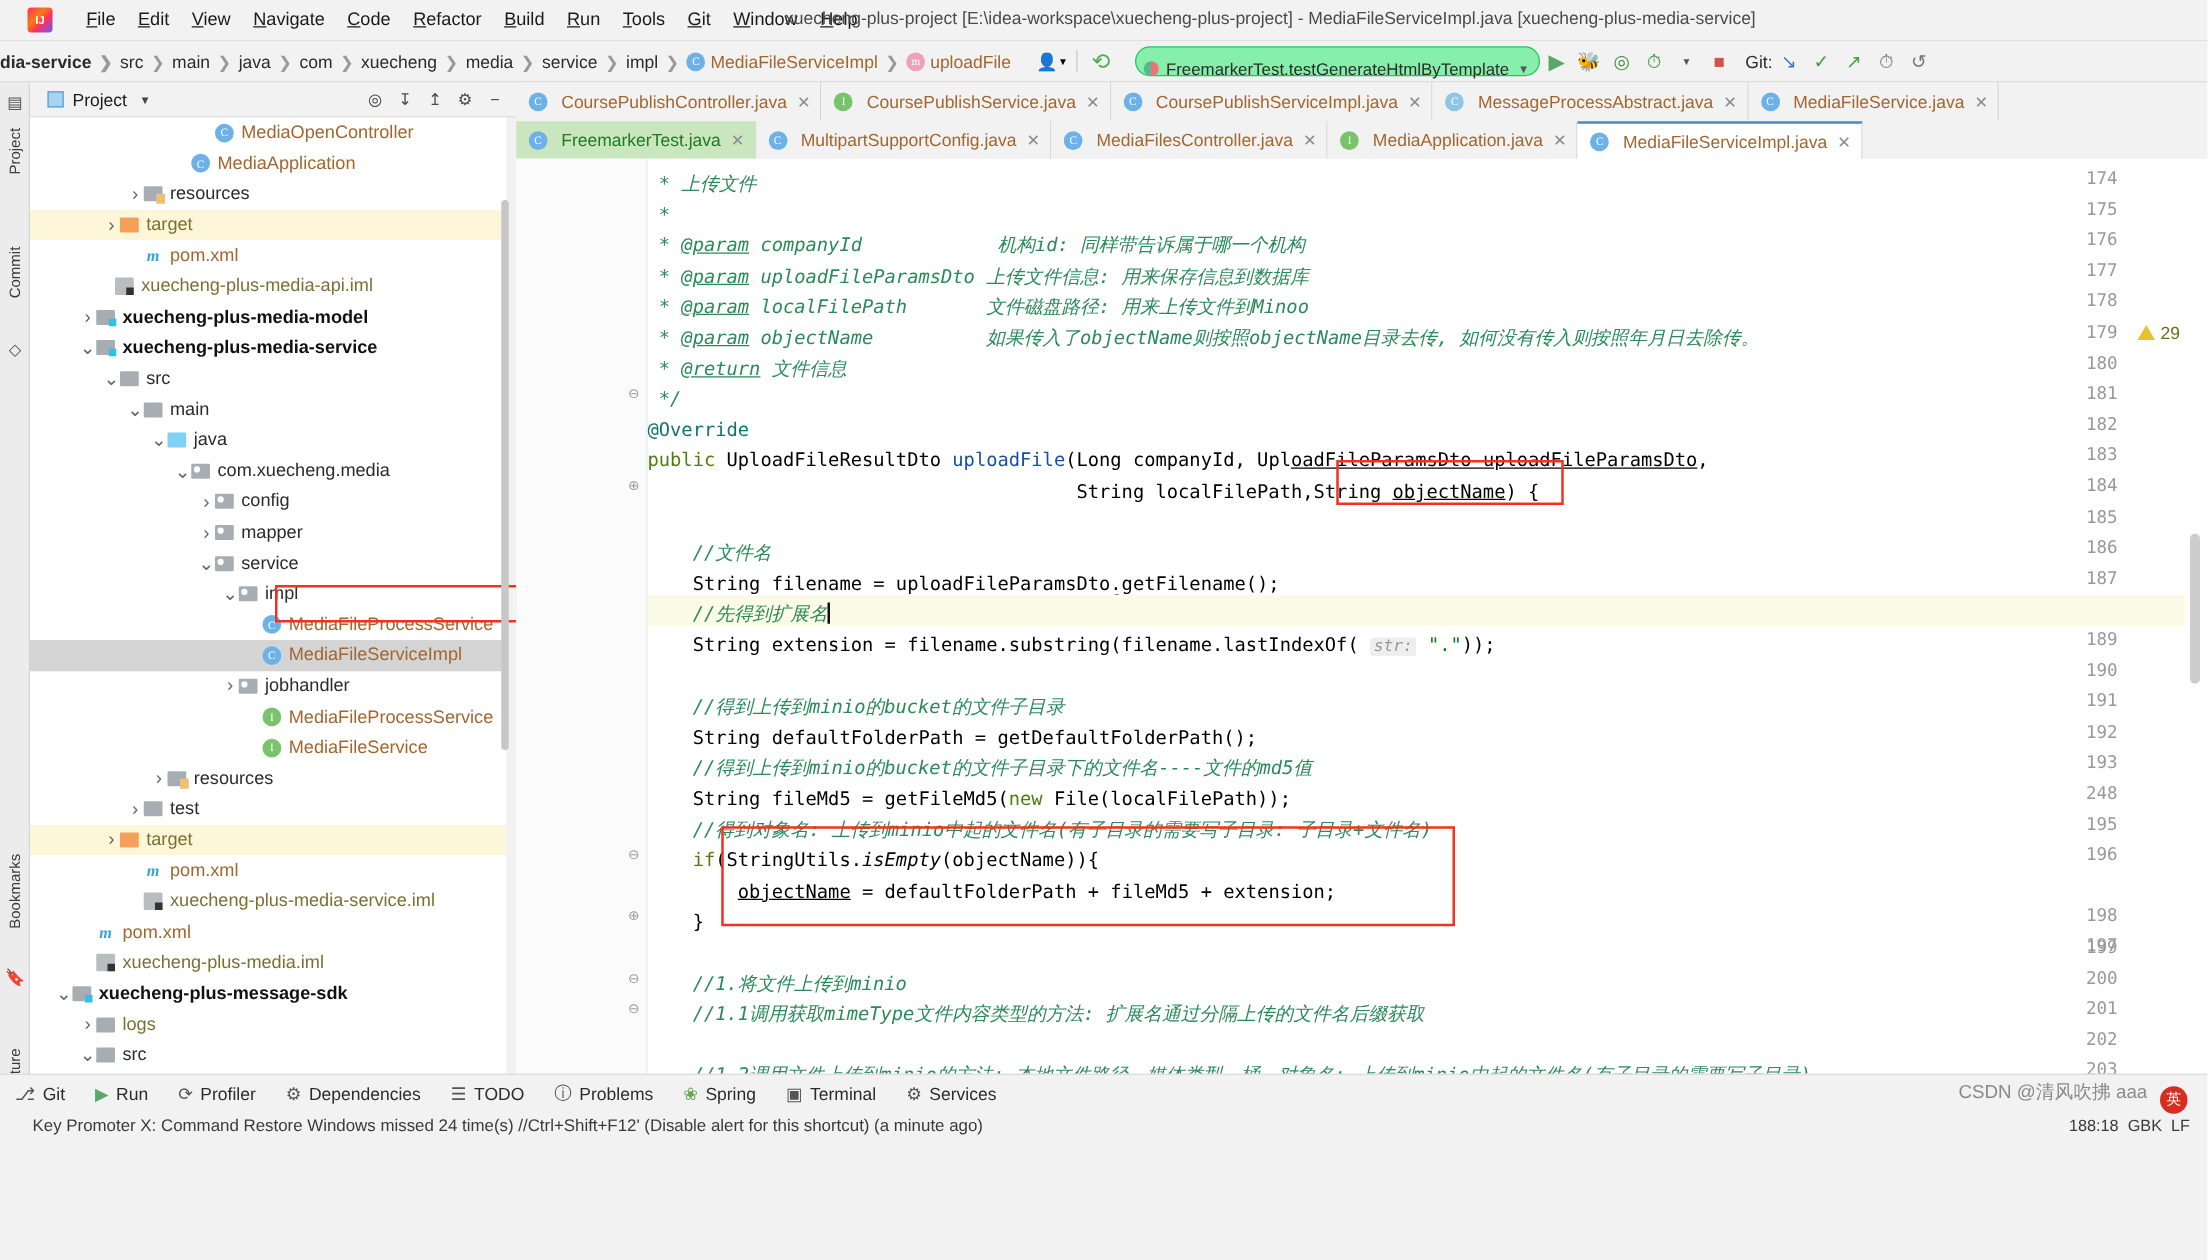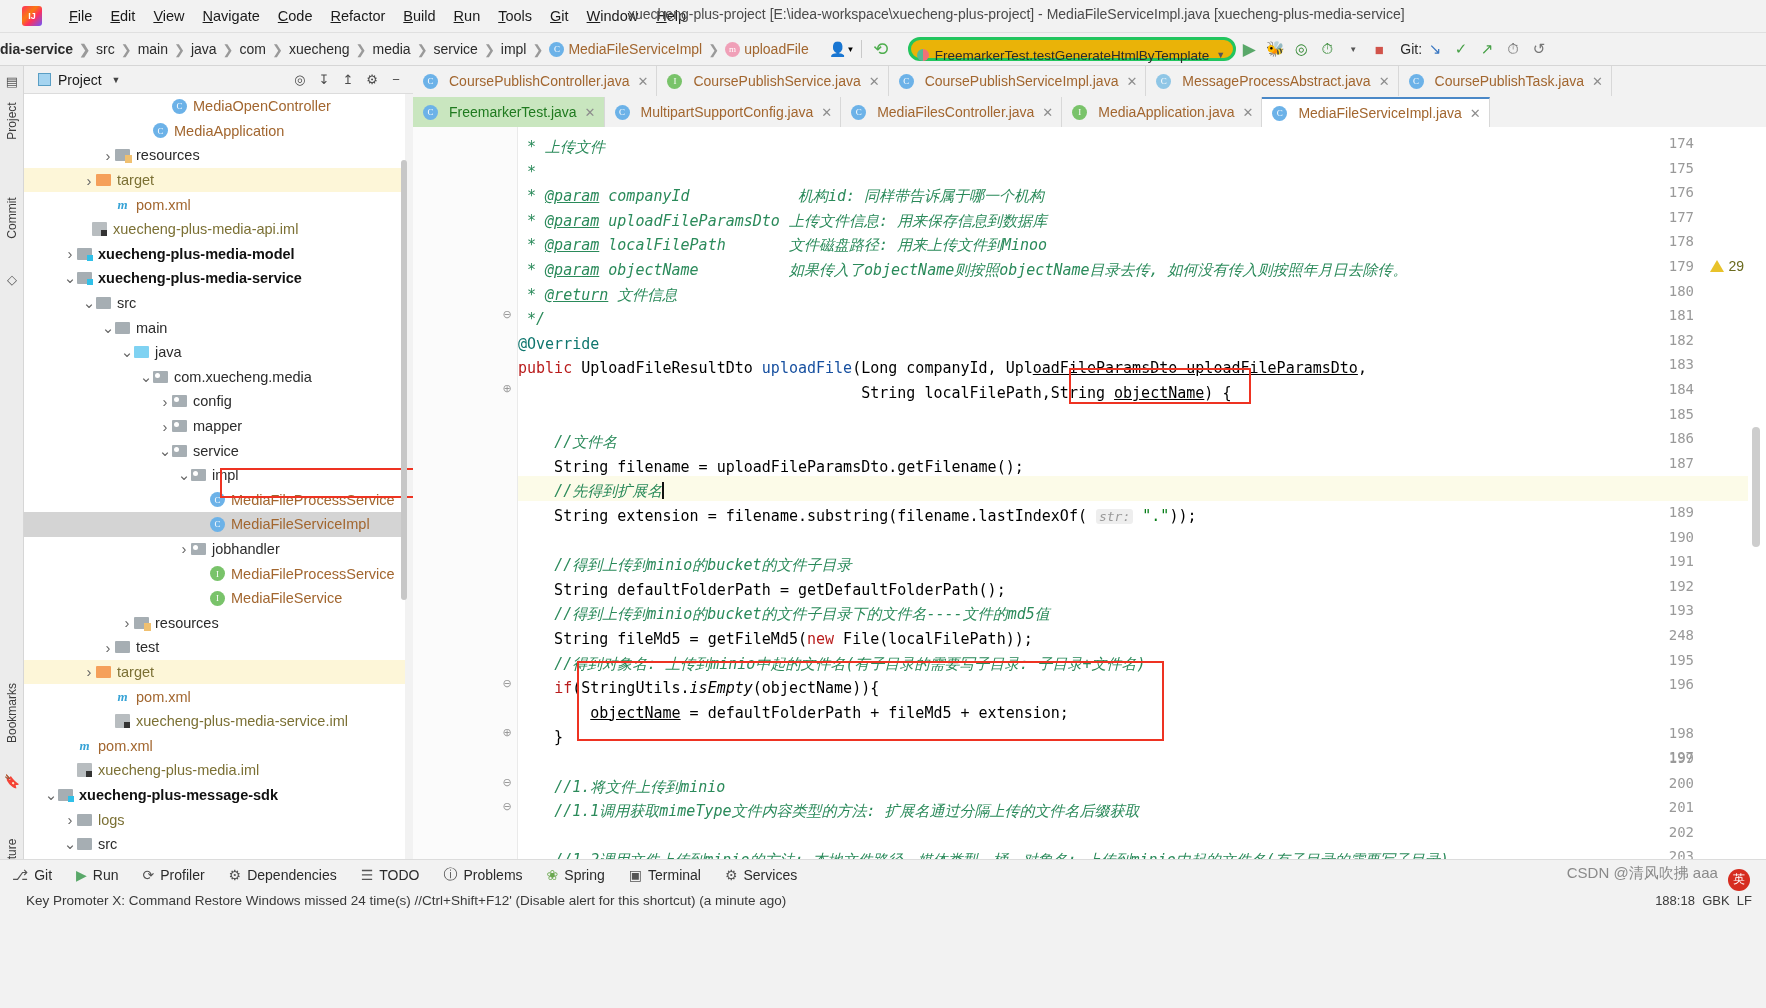--- a/index.html
+++ b/index.html
@@ -46,21 +46,21 @@
     display:inline-flex; align-items:center; justify-content:center;
     width:15px; height:15px; border-radius:50%; font-size:9px; color:#fff;
     margin-right:4px; font-family:"Liberation Serif", serif;
   }
   .ic-c { background:#6cb2e8; }
   .ic-m { background:#f0a0b8; }
   .crumb-orange { color:#a2662f; }
 
   .run-config {
     display:flex; align-items:center; height:24px;
-    border:3px solid #22c55e; border-radius:12px; background:#eab308;
+    border:1px solid #22c55e; border-radius:12px; background:#86efac;
     padding:12px 8px 0 6px; margin-left:14px; font-size:13.5px; color:#2b2b2b;
   }
   .rc-dot{ width:12px;height:12px;border-radius:50%;
     background:conic-gradient(#f07178 0 50%, #57b894 50% 100%); margin-right:6px; }
   .rc-arrow{ margin-left:7px; font-size:9px; color:#555; }
 
   .tb-ico { width:26px; height:26px; display:flex; align-items:center; justify-content:center; font-size:14px; }
   .tb-sep { width:1px; height:18px; background:#c9c9c9; margin:0 6px; }
 
   
@@ -152,21 +152,21 @@
     font-family:"DejaVu Sans Mono", monospace; text-align:right; width:40px;
   }
   .fold { position:absolute; left:88px; width:12px; font-size:11px; color:#999; text-align:center;}
   .codearea {
     position:absolute; left:105px; top:0; width:1230px; height:732px; overflow:hidden;
     font-family:"DejaVu Sans Mono", monospace; font-size:15px; line-height:24.6px;
   }
   .cline { position:absolute; left:0; white-space:pre; height:24.6px; }
   .hl-line { position:absolute; left:0; width:1248px; height:24.6px; background:#fcfbe8; }
   .cm   { color:#2a8a5a; font-style:italic; }
-  .kw   { color:#b91c1c; }
+  .kw   { color:#4d7c0f; }
   .tag  { color:#2a8a5a; font-style:italic; text-decoration:underline; }
   .ann  { color:#0f766e; }
   .mth  { color:#1750a0; }
   .str  { color:#067d17; }
   .und  { text-decoration:underline; }
   .ital { font-style:italic; }
   .hintpill {
     background:#eeeeee; color:#999; border-radius:3px; padding:0 3px; font-size:13px; font-style:italic;
   }
   .caret { display:inline-block; width:1.5px; height:17px; background:#111; vertical-align:-3px;}
@@ -512,21 +512,21 @@
         <span class="nm">CoursePublishServiceImpl.java</span>
         <span class="x">✕</span>
       </div>
       <div class="etab">
         <span class="ci c" style="background: rgb(143, 198, 230);">C</span>
         <span class="nm">MessageProcessAbstract.java</span>
         <span class="x">✕</span>
       </div>
       <div class="etab">
         <span class="ci c">C</span>
-        <span class="nm">CoursePublishTask.java</span>
+        <span class="nm">MediaFileService.java</span>
         <span class="x">✕</span>
       </div>
     </div>
   <div class="tabrow2" id="tabrow2">
       <div class="etab active-green">
         <span class="ci c">C</span>
         <span class="nm green">FreemarkerTest.java</span>
         <span class="x">✕</span>
       </div>
       <div class="etab">

